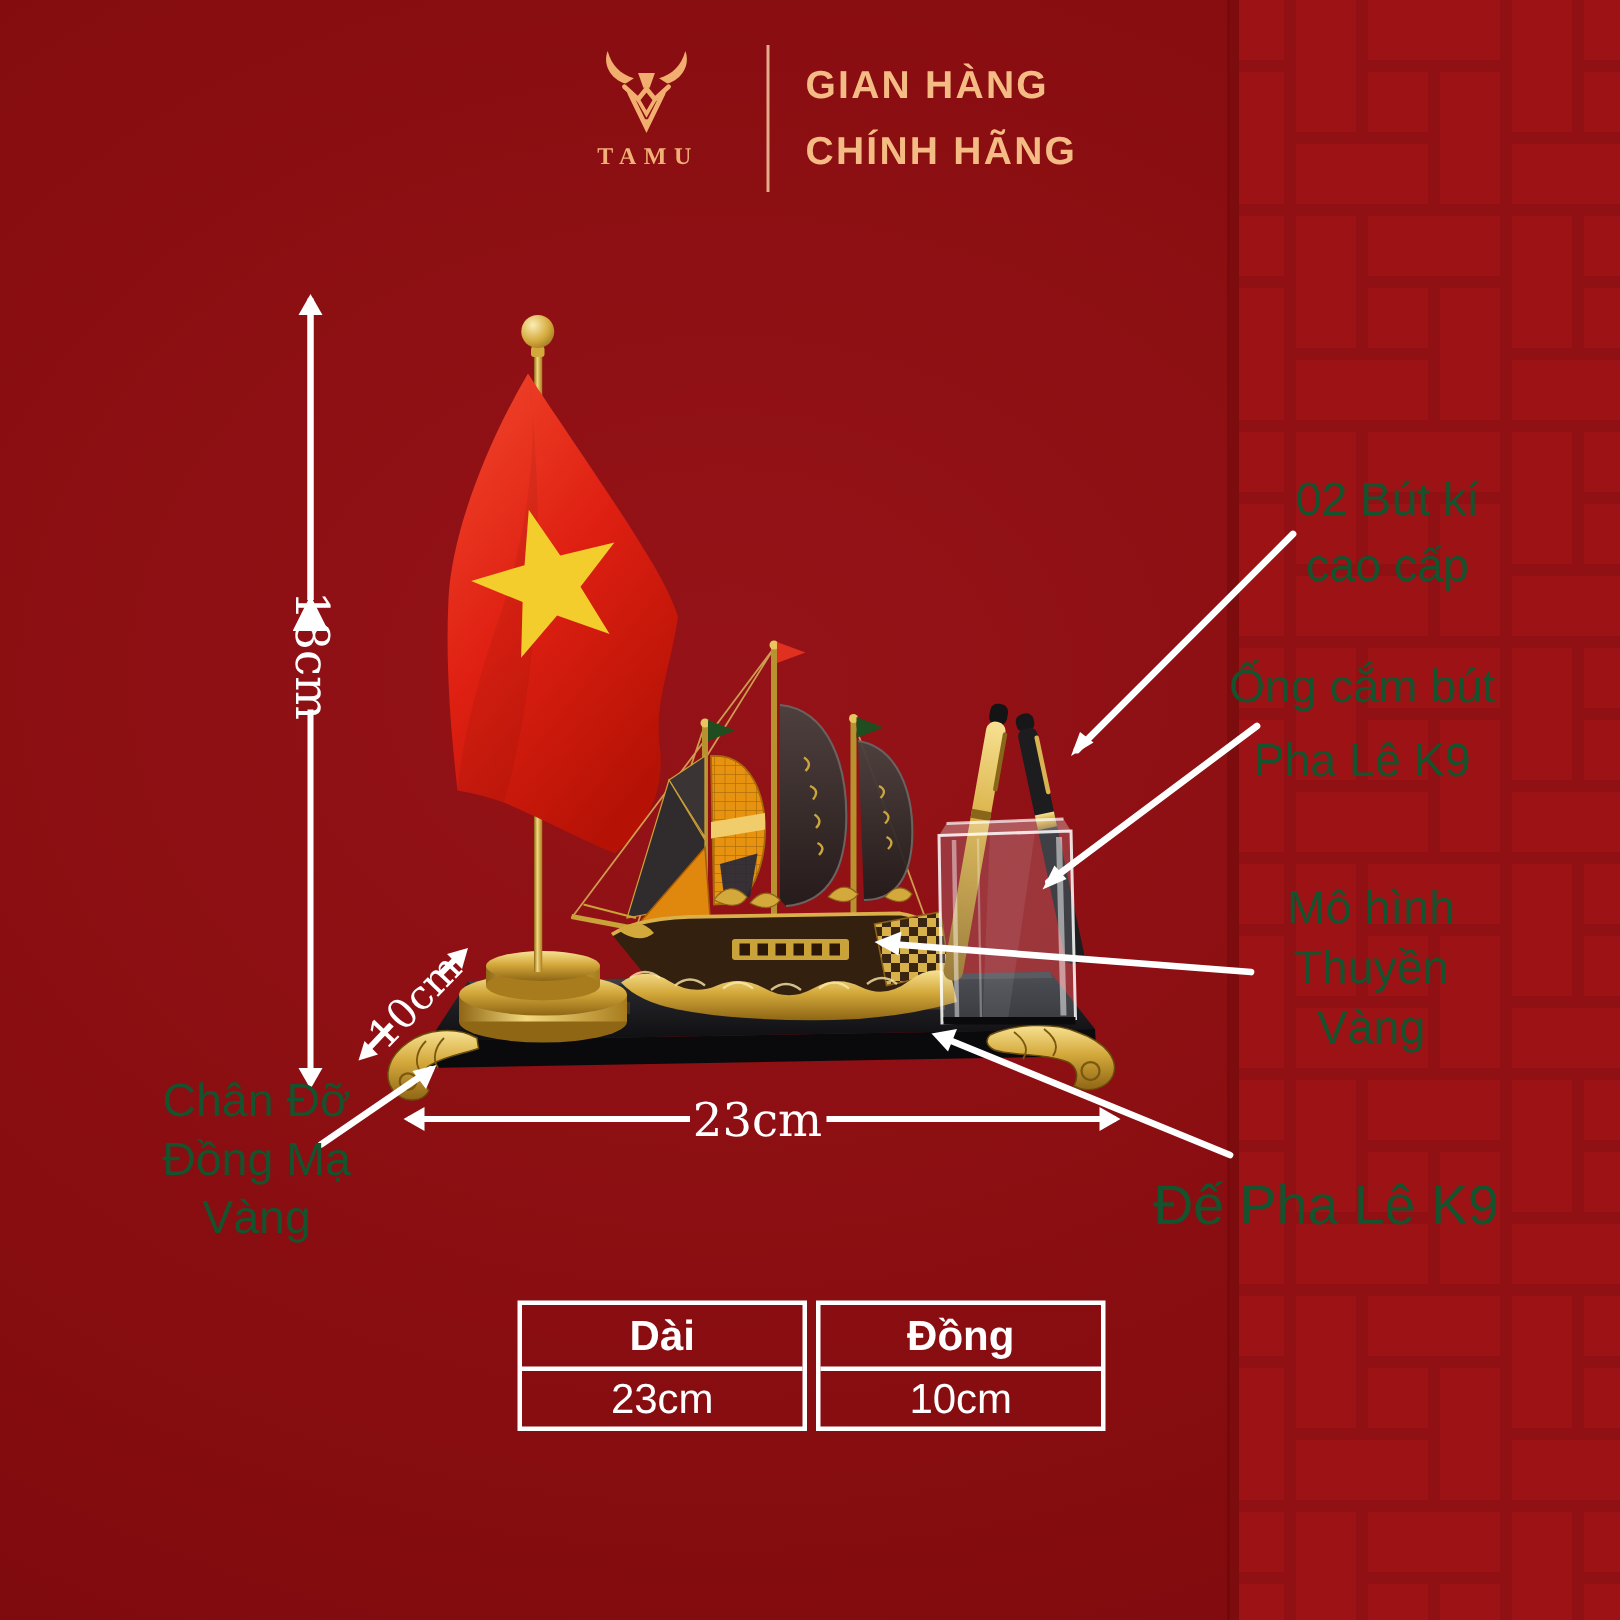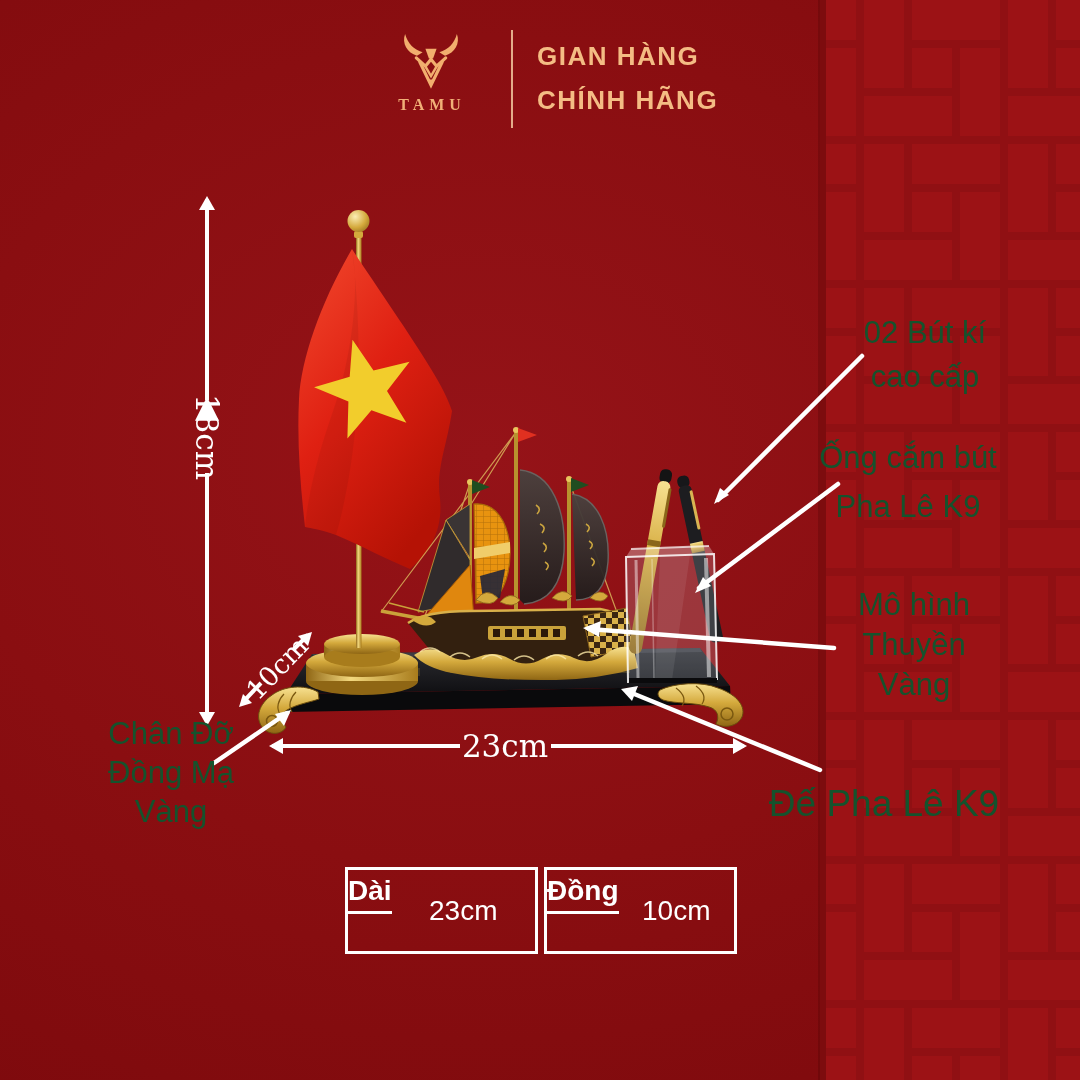--- a/index.html
+++ b/index.html
@@ -17,21 +17,21 @@
   }
   .header-divider{left:511px;top:30px;width:2px;height:98px;background:rgba(243,200,160,.85);}
   .tagline{left:537px;top:34px;font-size:26px;line-height:44px;letter-spacing:1.5px;
     font-weight:700;color:#F4BC84;}
   
   .callout{color:#14532d;font-size:31px;line-height:44px;text-align:center;
     transform:translateX(-50%);white-space:nowrap;font-weight:400;}
   .callout.big{font-size:37px;margin-top:14px;}
   
   .spec-table{left:345px;top:867px;width:392px;height:87px;display:flex;gap:6px;}
-  .spec-col{flex:1;border:3px solid #fff;display:flex;flex-direction:row;color:#fff;}
+  .spec-col{flex:1;border:3px solid #fff;display:flex;flex-direction:column;color:#fff;}
   .spec-col .hd{height:41px;border-bottom:3px solid #fff;display:flex;align-items:center;
     justify-content:center;font-size:28px;font-weight:700;}
   .spec-col .vl{flex:1;display:flex;align-items:center;justify-content:center;
     font-size:28px;font-weight:500;}
   svg text.dim{fill:#ffffff;font-family:"DejaVu Serif","Liberation Serif",serif;}
 </style>
 </head>
 <body>
 
 <svg class="abs" style="left:0;top:0" width="1080" height="1080" viewBox="0 0 1080 1080">

